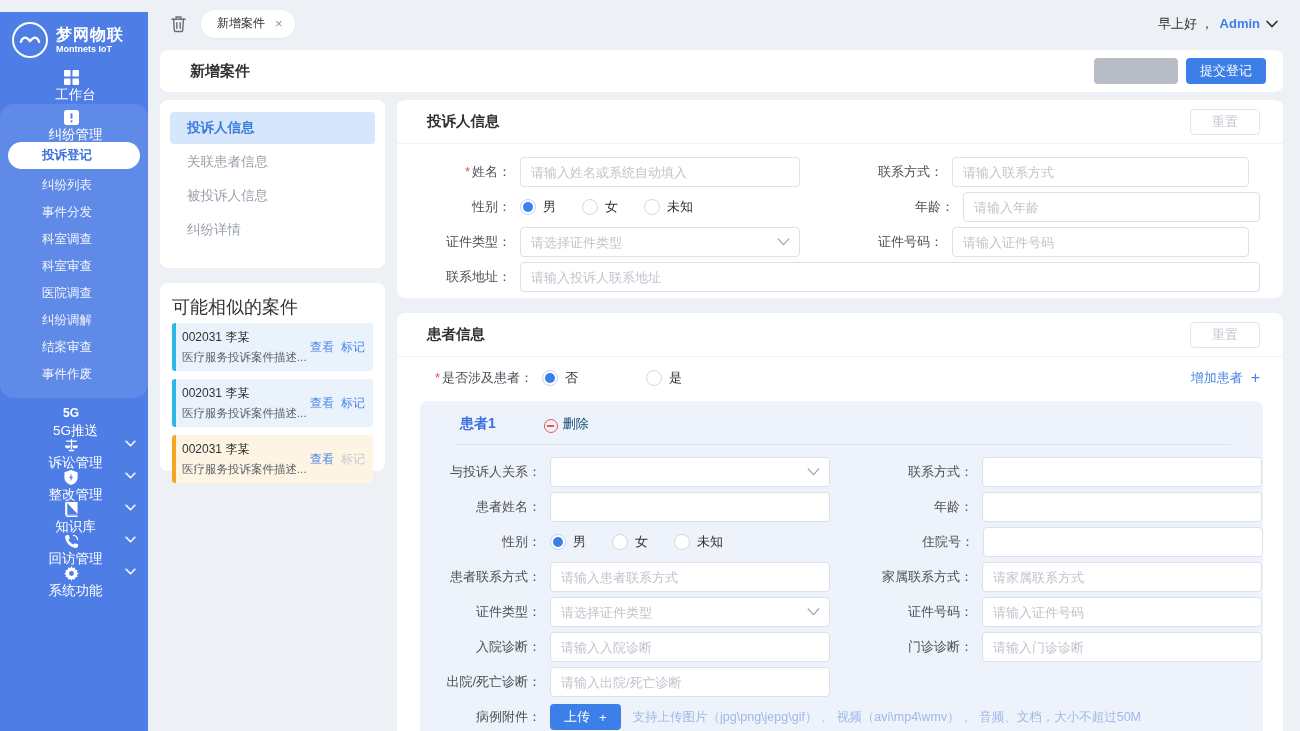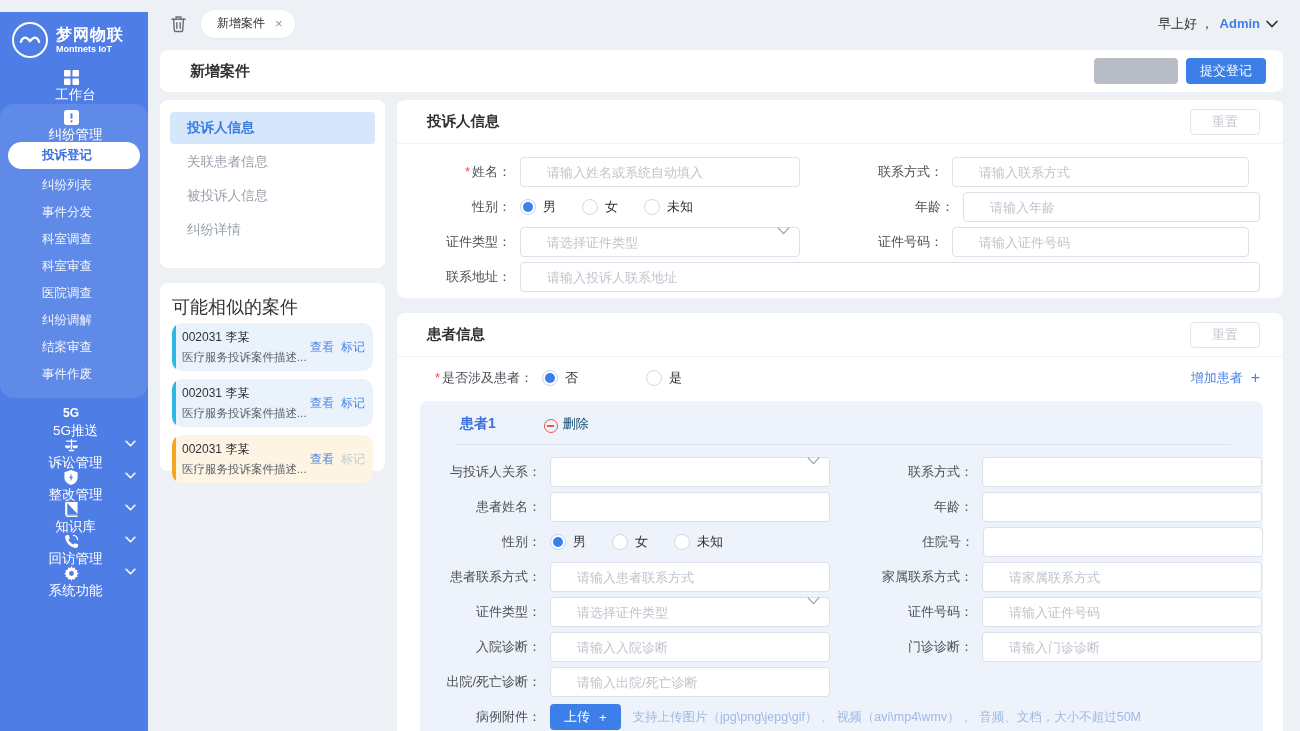--- a/index.html
+++ b/index.html
@@ -50,21 +50,21 @@
   .btn-primary { min-width:78px; height:26px; background:#3d7fe8; color:#fff; border:none;
     border-radius:4px; font-size:13px; cursor:pointer; padding:0 14px; }
 
   .steps-card { left:160px; top:100px; width:225px; height:168px; padding:12px 10px; }
   .step-item { height:32px; line-height:32px; padding-left:17px; font-size:13.5px;
     color:#9aa1ab; margin-bottom:2px; cursor:pointer; border-radius:4px; }
   .step-item.active { background:#d6e6fb; color:#3a7be0; font-weight:bold; }
 
   .similar-card { left:160px; top:283px; width:225px; height:188px; padding:12px 12px; }
   .similar-title { font-size:18px; color:#303133; margin-bottom:4px; }
-  .case-item { display:flex; align-items:center; border-radius:10px; margin-bottom:8px;
+  .case-item { display:flex; align-items:center; border-radius:3px; margin-bottom:8px;
     padding:6px 8px 6px 10px; position:relative; overflow:hidden; }
   .case-item::before { content:""; position:absolute; left:0; top:0; bottom:0; width:4px; }
   .case-item.blue { background:#eaf3fc; } .case-item.blue::before { background:#2fb8e6; }
   .case-item.orange { background:#fdf4e3; } .case-item.orange::before { background:#f5a623; }
   .case-main { flex:1; min-width:0; }
   .case-title { font-size:12px; color:#303133; margin-bottom:4px; white-space:nowrap; }
   .case-desc { font-size:11.5px; color:#5a5e66; white-space:nowrap; }
   .case-links { display:flex; gap:7px; font-size:12px; flex:0 0 auto; }
   .lnk { color:#4a86e8; cursor:pointer; }
   .lnk.disabled { color:#c3c8cf; cursor:default; }
@@ -79,26 +79,26 @@
     border-radius:4px; color:#c3c8cf; font-size:13px; cursor:pointer; }
   .panel-body { padding:13px 23px 0 0; }
   .frow { display:flex; align-items:center; margin-bottom:5px; min-height:30px; }
   .fitem { display:flex; align-items:center; }
   .flabel { width:123px; text-align:right; font-size:13px; color:#4c5057; padding-right:9px;
     flex:0 0 auto; white-space:nowrap; }
   .flabel-r { width:152px; text-align:right; font-size:13px; color:#4c5057; padding-right:9px;
     flex:0 0 auto; white-space:nowrap; }
   .req { color:#f34b4b; margin-right:2px; }
   .tinput { height:30px; border:1px solid #dce0e8; border-radius:4px; background:#fff;
-    font-size:13px; color:#303133; padding:0 26px; outline:none; width:280px;
+    font-size:13px; color:#303133; padding:0 10px; outline:none; width:280px;
     font-family:inherit; }
   .tinput::placeholder { color:#c0c4cc; }
   .w-right { width:297px; }
   .w-full { width:740px; }
-  .selwrap { position:relative; display:flex; align-items:flex-start; }
+  .selwrap { position:relative; display:flex; align-items:center; }
   .selwrap .tinput { padding-right:30px; }
   .sel-chev { position:absolute; right:10px; pointer-events:none; display:flex; }
 
   .radio-group { display:flex; align-items:center; }
   .radio { display:flex; align-items:center; margin-right:26px; cursor:pointer; }
   .rdot { width:16px; height:16px; border-radius:50%; border:1px solid #d3d7de; background:#fff;
     margin-right:7px; position:relative; flex:0 0 auto; }
   .radio.checked .rdot { border-color:#bcd6f8; }
   .radio.checked .rdot::after { content:""; position:absolute; left:2px; top:2px; width:10px;
     height:10px; border-radius:50%; background:#3d7fe8; }

